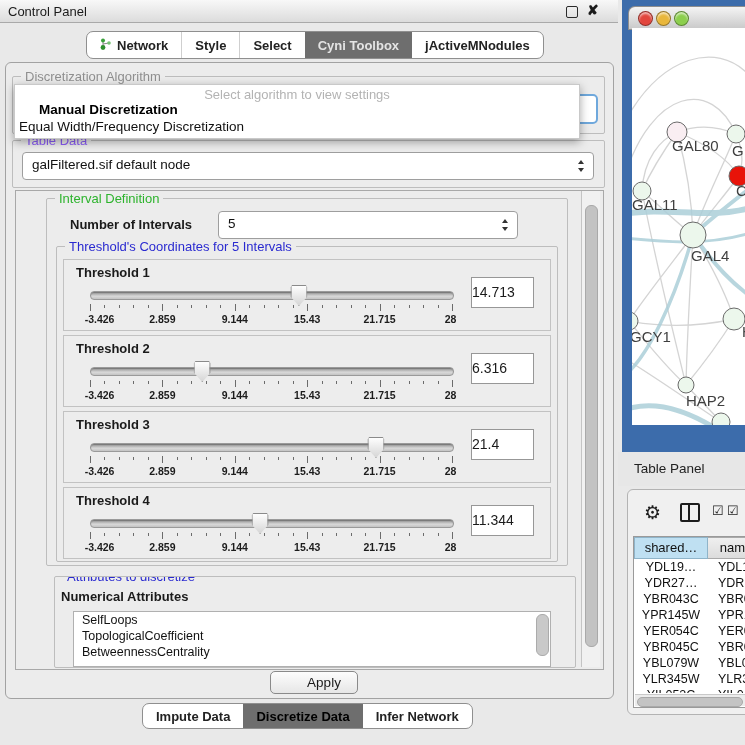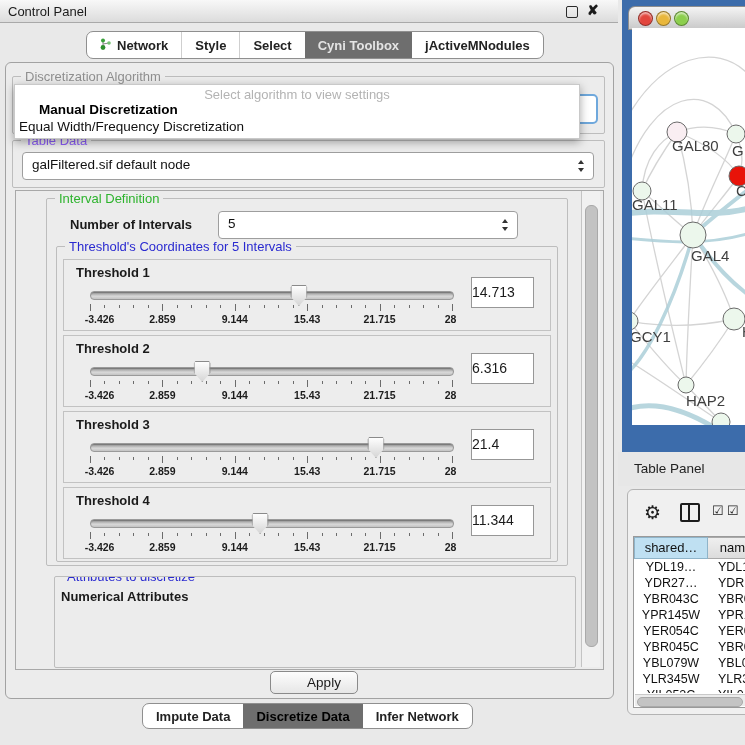--- a/index.html
+++ b/index.html
@@ -385,20 +385,27 @@
             </div>
     </div>
     <div class="th-value">11.344</div>
   </div>
 </div>
   </div>
 
   <div class="abs group attr-group">
     <span class="legend legend-blue">Attributes to discretize</span>
     <div class="attr-subtitle">Numerical Attributes</div>
+    <div class="attr-list" id="attr-list">
+
+    <div class="attr-item">SelfLoops</div>
+        <div class="attr-item">TopologicalCoefficient</div>
+        <div class="attr-item">BetweennessCentrality</div>
+        <div class="attr-vscroll"></div>
+      </div>
   </div>
 
   <div class="abs apply-btn">Apply</div>
 
   <div class="abs bottom-tabbar">
     <div class="btab">
       <span>Impute Data</span>
     </div>
     <div class="btab active">
       <span>Discretize Data</span>

